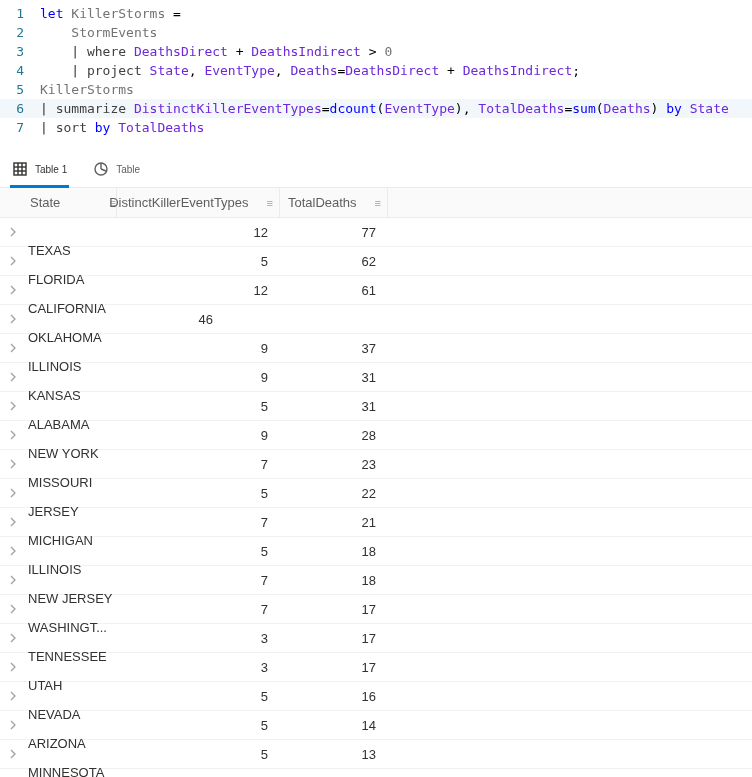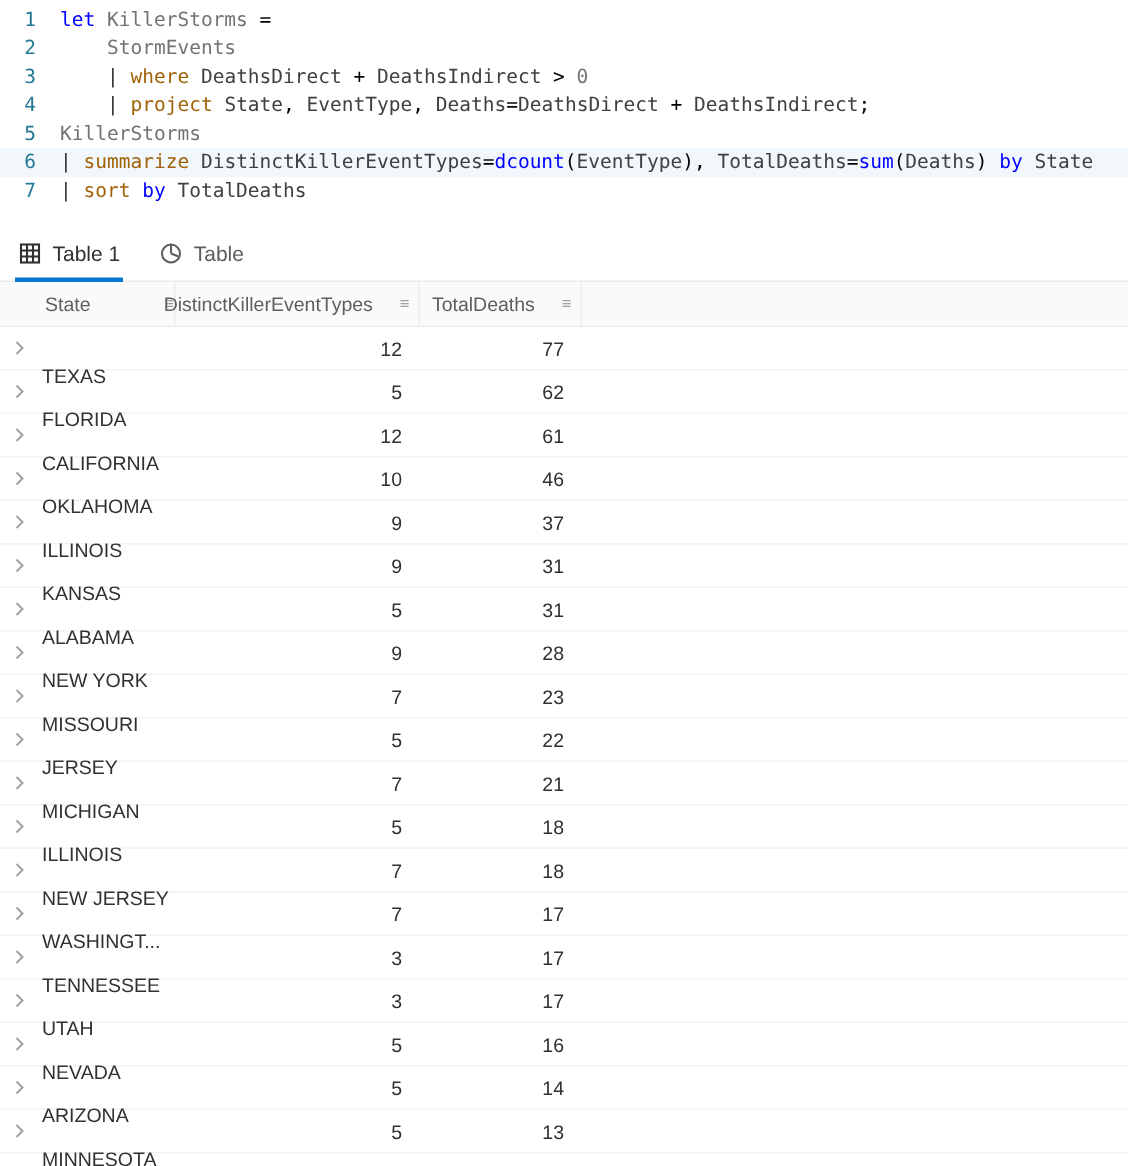--- a/index.html
+++ b/index.html
@@ -29,39 +29,39 @@
     user-select: none;
   }
   .code-content {
     flex: 1;
   }
   .hl-line {
     background: #f2f7fc;
   }
   .kw { color: #0000ff; }
   .ident { color: #737373; }
-  .func { color: #a16207; }
-  .col { color: #404040; text-align: right; }
+  .func { color: #404040; }
+  .col { color: #6d28d9; text-align: right; }
   .plain { color: #000000; }
   .pipe { color: #323130; }
   
   .tabs {
     display: flex;
     align-items: center;
     border-bottom: 1px solid #edebe9;
     padding: 0 10px;
     margin-top: 6px;
     gap: 22px;
   }
   .tab {
     display: flex;
     align-items: center;
     gap: 7px;
     padding: 10px 2px 8px 2px;
-    font-size: 14px;
+    font-size: 10px;
     color: #605e5c;
     cursor: pointer;
     border-bottom: 3px solid transparent;
     margin-bottom: -1px;
   }
   .tab.active {
     color: #323130;
     border-bottom-color: #0078d4;
     font-weight: 500;
   }
@@ -223,21 +223,20 @@
       </div>
       <div class="data-row">
         <div class="expander">
           <svg class="chev-svg" viewBox="0 0 10 10">
             <path d="M3 1 L7 5 L3 9" fill="none" stroke="currentColor" stroke-width="1.3"></path>
           </svg>
         </div>
         <div class="col-state">
           <span class="state-text">OKLAHOMA</span>
         </div>
-        <div class="col-types">10</div>
         <div class="col-deaths">46</div>
       </div>
       <div class="data-row">
         <div class="expander">
           <svg class="chev-svg" viewBox="0 0 10 10">
             <path d="M3 1 L7 5 L3 9" fill="none" stroke="currentColor" stroke-width="1.3"></path>
           </svg>
         </div>
         <div class="col-state">
           <span class="state-text">ILLINOIS</span>

